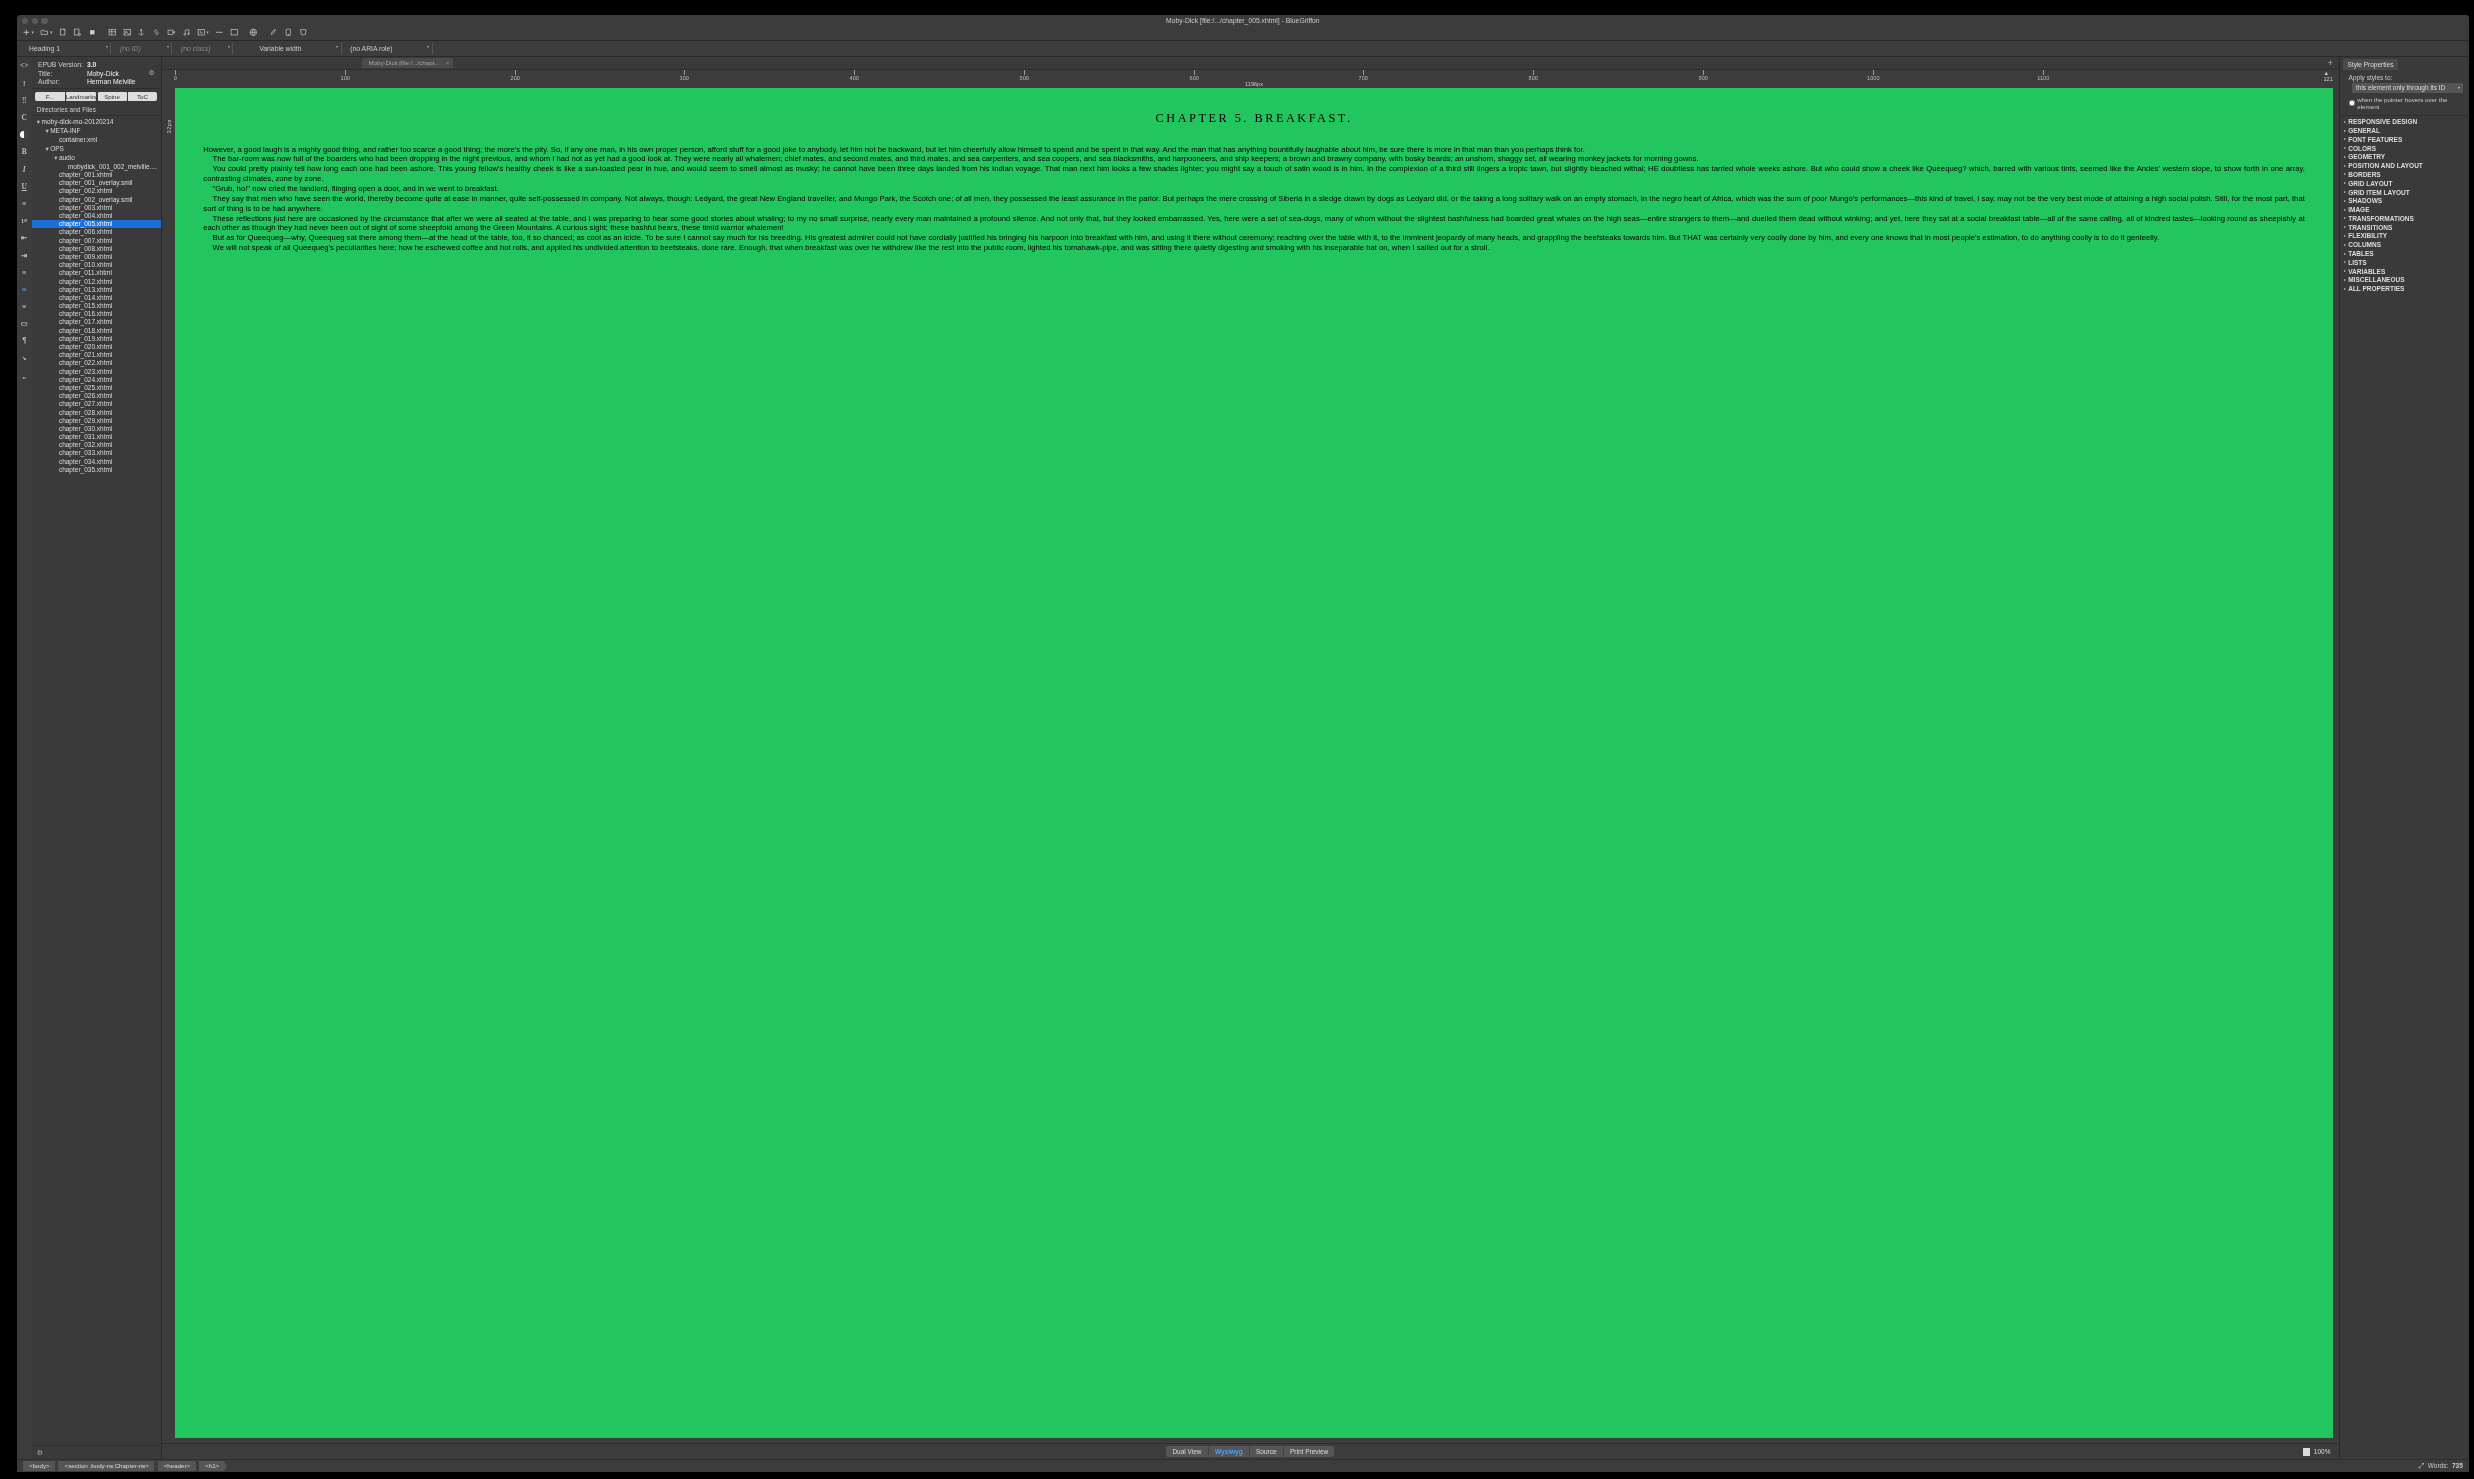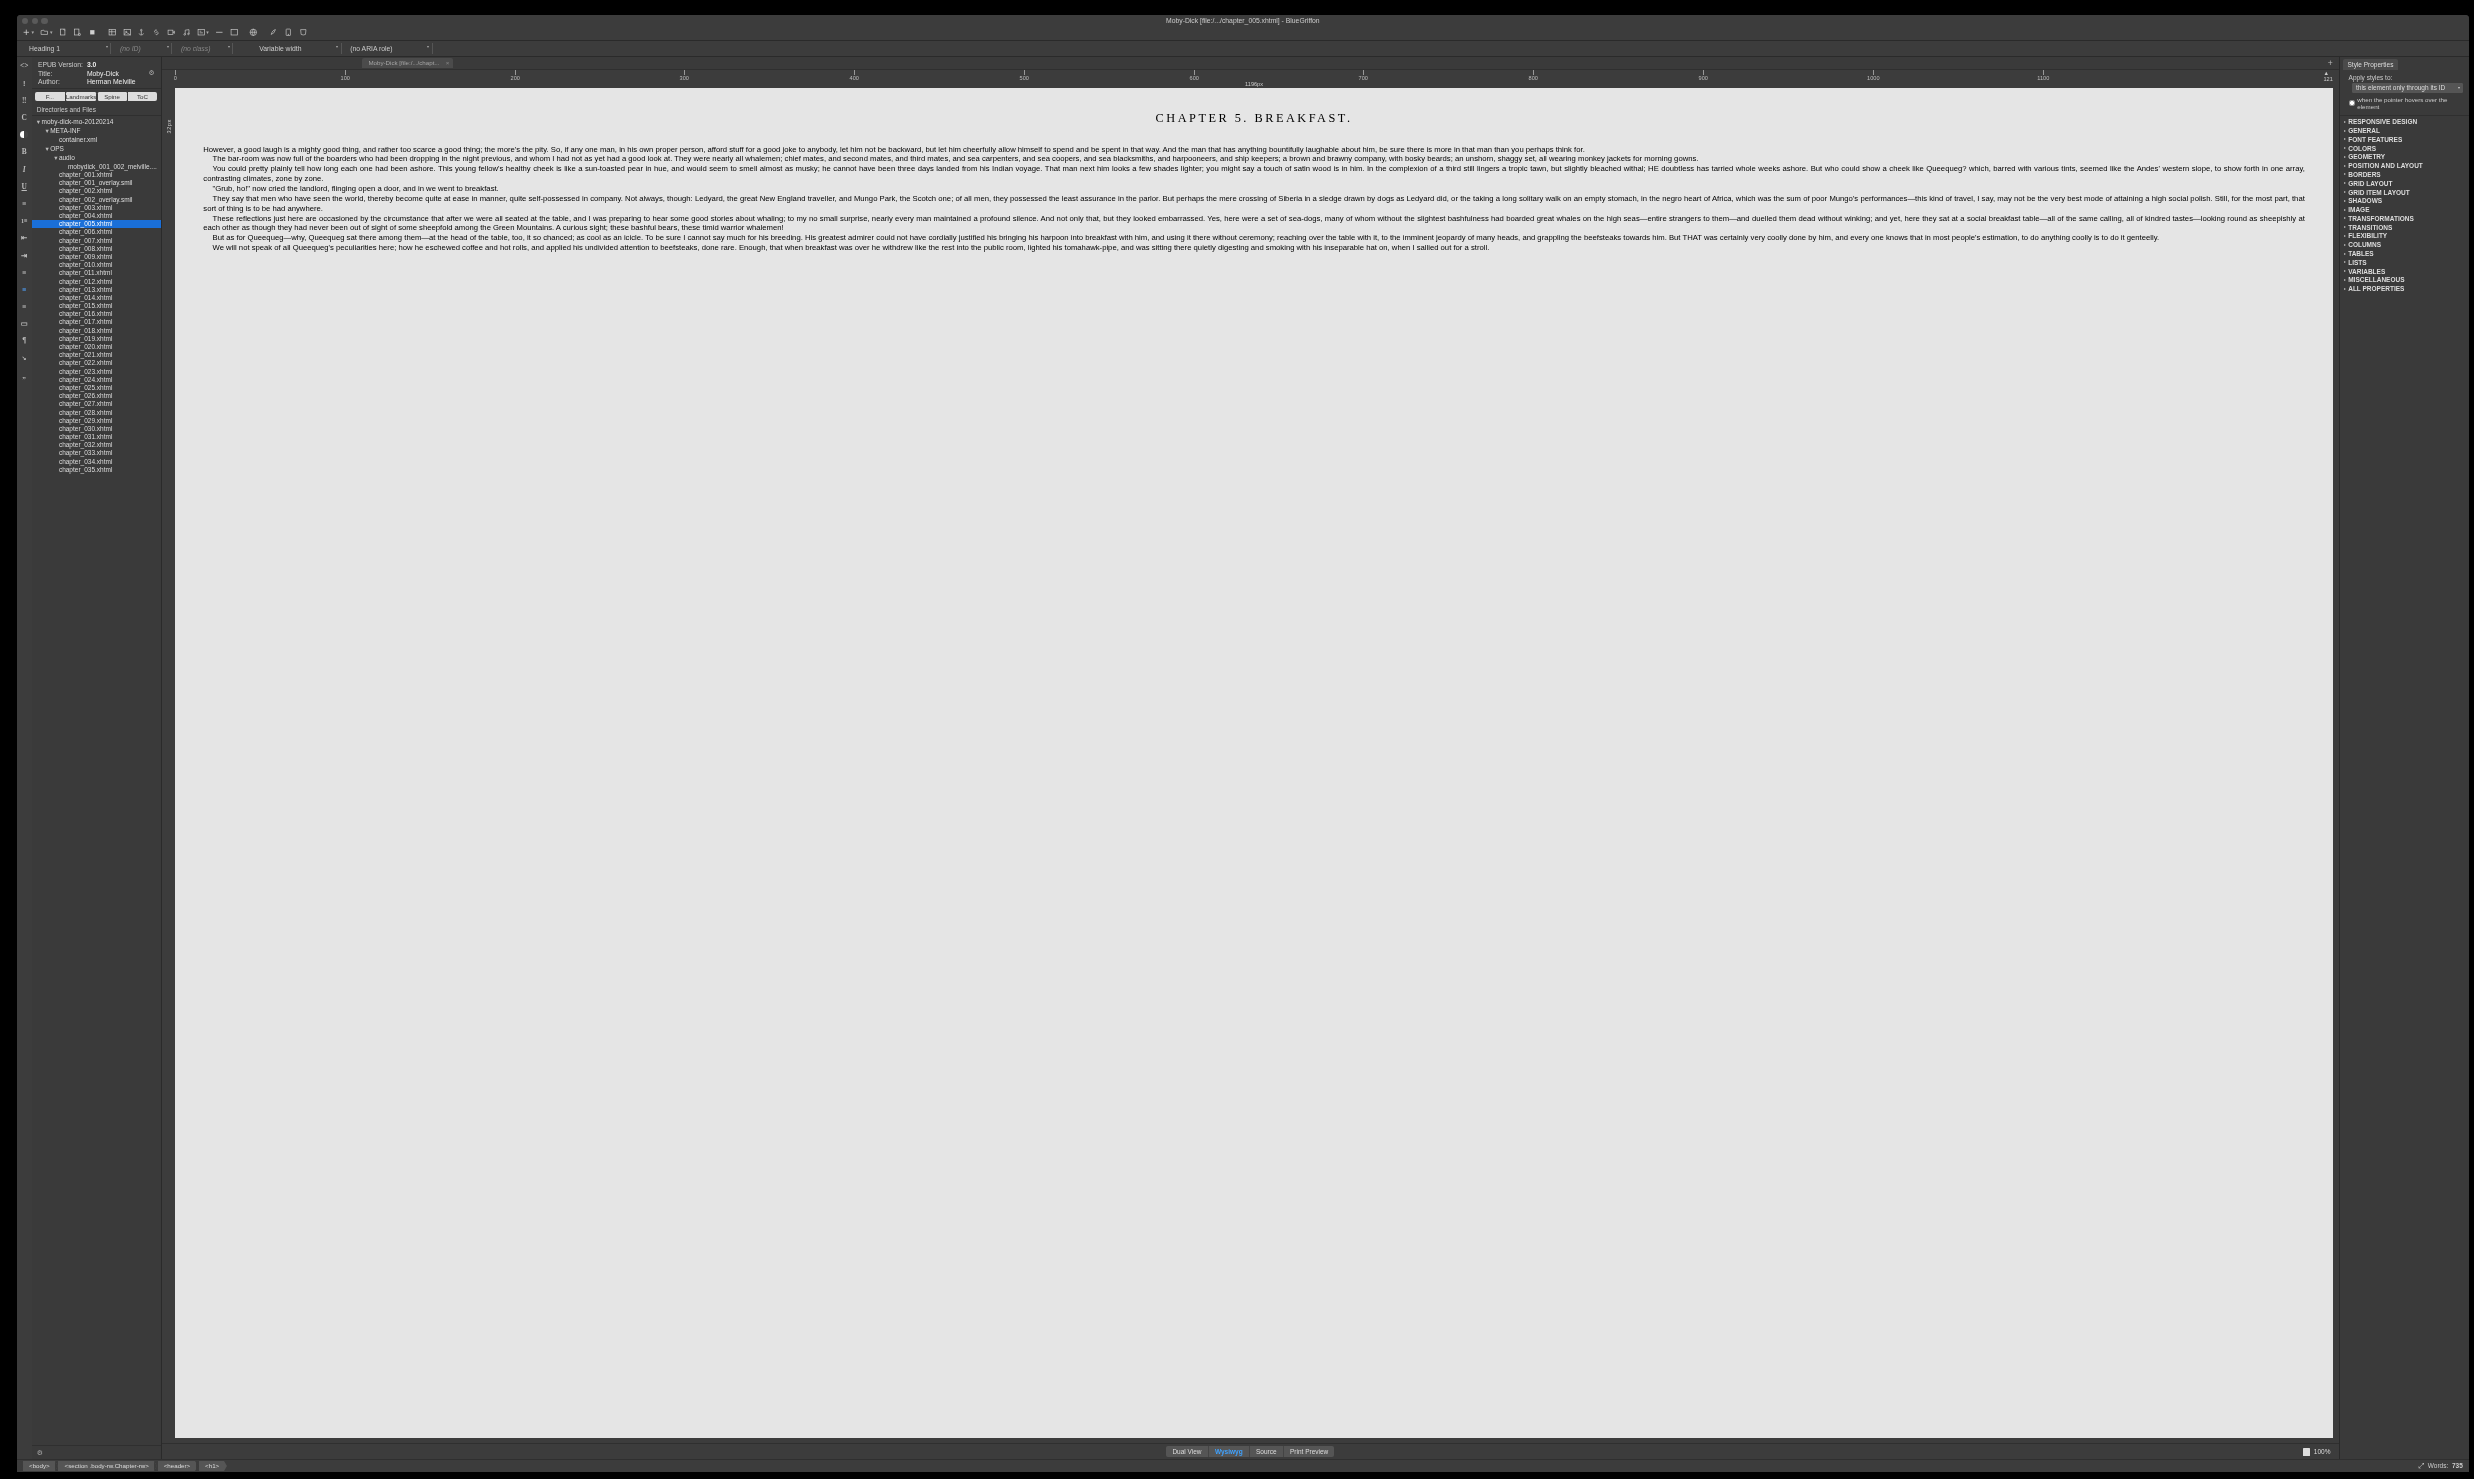--- a/index.html
+++ b/index.html
@@ -54,21 +54,21 @@
 .rulerBox { position:relative; height:17.3px; background:#3c3c3c; }
 .ruler { position:absolute; left:13.6px; right:6.2px; top:0; height:17.3px; }
 .ruler .tick { position:absolute; top:0; width:0.6px; height:3.1px; background:#999;}
 .ruler .tickL { height:5px;}
 .ruler .lbl { position:absolute; top:5px; color:#bbb; font-size:5.6px; transform:translateX(-50%);}
 .ruler .wlabel { position:absolute; top:11px; left:50%; transform:translateX(-50%); color:#ccc; font-size:5.6px;}
 .ruler .marker { position:absolute; right:0; top:0; color:#ccc; font-size:5.6px;}
 .docarea { flex:1; position:relative; overflow:hidden; padding:0 6.2px 5px 13.6px;}
 .vruler { position:absolute; left:2.5px; top:0; bottom:0; width:10px; display:flex; align-items:flex-start; justify-content:center;}
 .vruler .vlab { color:#ccc; font-size:5.6px; writing-mode: vertical-rl; transform: rotate(180deg); margin-top:31px; letter-spacing:0.6px;}
-.page { background:#e5e5e5; color:#000; height:100%; overflow:auto; padding:23.5px 28px; }
+.page { background:#22c55e; color:#000; height:100%; overflow:auto; padding:23.5px 28px; }
 .page::-webkit-scrollbar{width:0;}
 .page h1 { font-family: Georgia, 'Times New Roman', serif; font-weight:normal; letter-spacing:2.5px; font-size:12.3px; text-align:center; margin-bottom:18.5px;}
 .page p { font-family: Arial, Helvetica, sans-serif; font-size:7.7px; line-height:1.28; text-align:justify; }
 .page p + p { text-indent: 1.2em; }
 
 .viewbar { height:16px; display:flex; align-items:center; justify-content:center; gap:0; position:relative; background:#3c3c3c; border-top:0.6px solid #2f2f2f;}
 .vbgrp { display:flex; background:#555; border-radius:1.9px; overflow:hidden;}
 .vbgrp .vb { font-size:6.5px; color:#ddd; padding:1.9px 6.2px; border-right:0.6px solid #444; cursor:pointer;}
 .vbgrp .vb:last-child{border-right:none;}
 .vbgrp .vb.active { color:#3fa2ff; font-weight:bold;}

